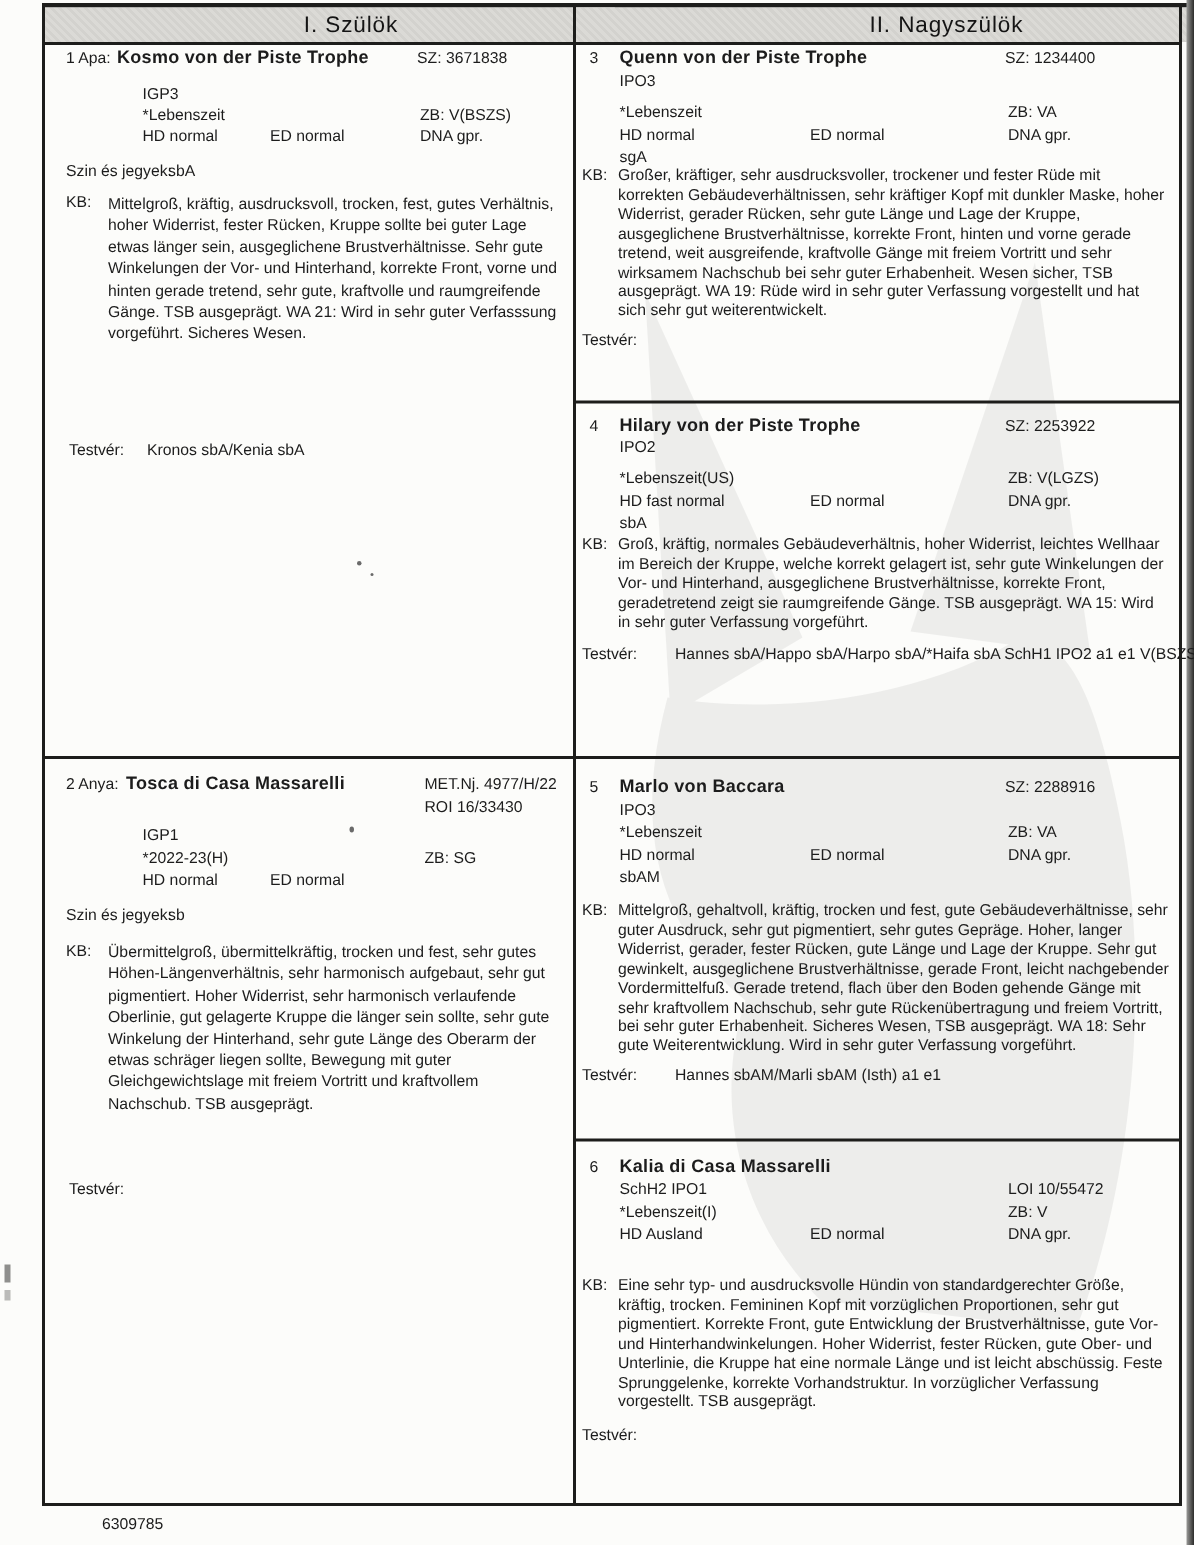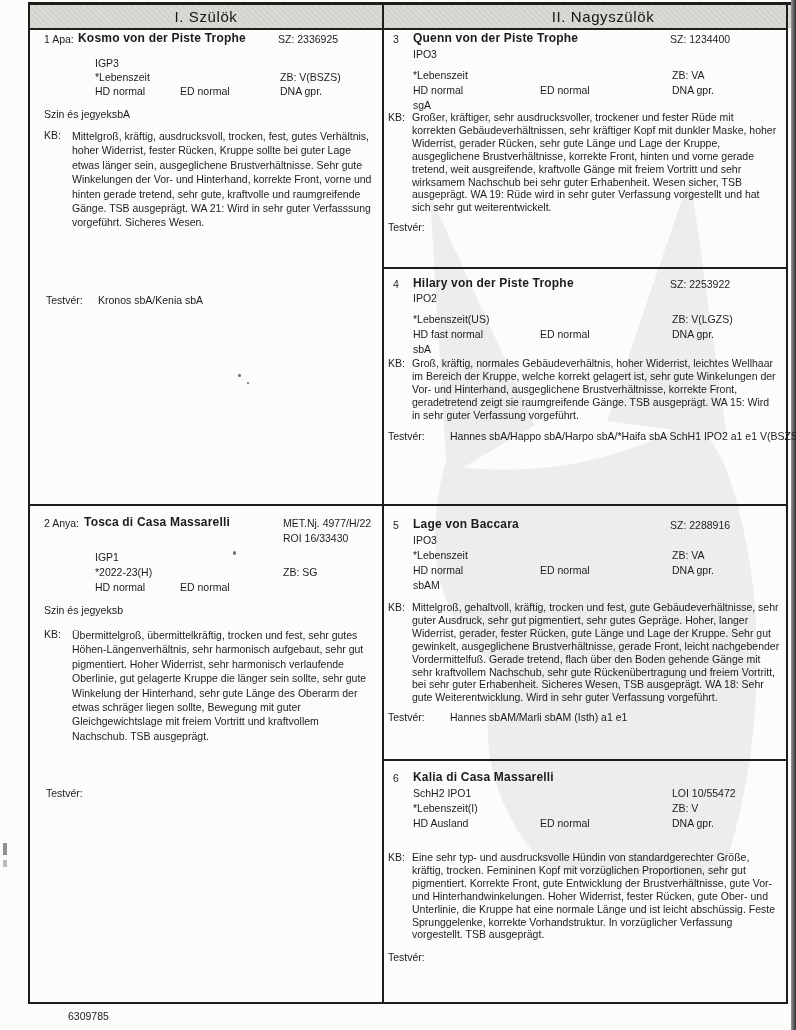--- a/index.html
+++ b/index.html
@@ -5,21 +5,21 @@
   html,body{margin:0;padding:0;background:#e8e8e6;}
   .page{position:relative;width:796px;height:1030px;background:#fcfcfa;overflow:hidden;
         font-family:"Liberation Sans",sans-serif;color:#1c1c1c;}
   .t{position:absolute;font-size:10.5px;white-space:nowrap;color:#1c1c1c;}
   .name{font-weight:bold;font-size:12px;letter-spacing:.2px;}
   .kb{position:absolute;font-size:10.5px;line-height:14.4px;color:#1c1c1c;}
   .kbr{line-height:12.9px;}
   .wrap{white-space:normal;}
   .hdr{position:absolute;top:5px;height:23px;line-height:23px;text-align:center;
        font-size:15px;letter-spacing:.6px;color:#141414;
-       background:repeating-linear-gradient(45deg,#dbdad6 0 2px,#d3d2ce 2px 4px);}
+       background:repeating-linear-gradient(45deg,#dbdad6 0 2px,#d3d2ce 2px 4px);padding-left:28px;}
   .hline,.vline{position:absolute;background:#1d1d1b;}
   .speck{position:absolute;background:#6a6a6a;border-radius:50%;}
   .wm{position:absolute;left:385px;top:165px;opacity:.13;pointer-events:none;}
   .edgeband{position:absolute;right:0;top:0;width:5px;height:1030px;
             background:linear-gradient(to right,#9a9a98,#2c2c2a);}
   .marginmark{position:absolute;left:3px;width:4px;background:#8f8f8d;}
 </style>
 </head>
 <body>
 
@@ -56,21 +56,21 @@
   <div class="marginmark" style="top:860px;height:7px;opacity:.6"></div>
   <div class="speck" style="left:238px;top:374px;width:3px;height:3px"></div>
   <div class="speck" style="left:247px;top:382px;width:2px;height:2px"></div>
   <div class="speck" style="left:233px;top:551px;width:3px;height:4px"></div>
 
   <div class="t" style="left:44px;top:33px">
     <span>1</span>
     <span>Apa:</span>
   </div>
   <div class="t name" style="left:78px;top:31px">Kosmo von der Piste Trophe</div>
-  <div class="t" style="left:278px;top:33px">SZ: 2336925</div>
+  <div class="t" style="left:278px;top:33px">SZ: 3671838</div>
   <div class="t" style="left:95px;top:57px">IGP3</div>
   <div class="t" style="left:95px;top:71px">*Lebenszeit</div>
   <div class="t" style="left:280px;top:71px">ZB: V(BSZS)</div>
   <div class="t" style="left:95px;top:85px">HD normal</div>
   <div class="t" style="left:180px;top:85px">ED normal</div>
   <div class="t" style="left:280px;top:85px">DNA gpr.</div>
   <div class="t" style="left:44px;top:108px">Szin és jegyek:</div>
   <div class="t" style="left:112px;top:108px">sbA</div>
   <div class="t" style="left:44px;top:129px">KB:</div>
   <div class="kb wrap" style="left:72px;top:129px;width:300px">Mittelgroß, kräftig, ausdrucksvoll, trocken, fest, gutes Verhältnis, hoher Widerrist, fester Rücken, Kruppe sollte bei guter Lage etwas länger sein, ausgeglichene Brustverhältnisse. Sehr gute Winkelungen der Vor- und Hinterhand, korrekte Front, vorne und hinten gerade tretend, sehr gute, kraftvolle und raumgreifende Gänge. TSB ausgeprägt. WA 21: Wird in sehr guter Verfasssung vorgeführt. Sicheres Wesen.</div>
@@ -119,21 +119,21 @@
   <div class="t" style="left:413px;top:328px">HD fast normal</div>
   <div class="t" style="left:540px;top:328px">ED normal</div>
   <div class="t" style="left:672px;top:328px">DNA gpr.</div>
   <div class="t" style="left:413px;top:343px">sbA</div>
   <div class="t" style="left:388px;top:357px">KB:</div>
   <div class="kb kbr wrap" style="left:412px;top:357px;width:368px">Groß, kräftig, normales Gebäudeverhältnis, hoher Widerrist, leichtes Wellhaar im Bereich der Kruppe, welche korrekt gelagert ist, sehr gute Winkelungen der Vor- und Hinterhand, ausgeglichene Brustverhältnisse, korrekte Front, geradetretend zeigt sie raumgreifende Gänge. TSB ausgeprägt. WA 15: Wird in sehr guter Verfassung vorgeführt.</div>
   <div class="t" style="left:388px;top:430px">Testvér:</div>
   <div class="t" style="left:450px;top:430px">Hannes sbA/Happo sbA/Harpo sbA/*Haifa sbA SchH1 IPO2 a1 e1 V(BSZS)</div>
 
   <div class="t" style="left:393px;top:519px">5</div>
-  <div class="t name" style="left:413px;top:517px">Lage von Baccara</div>
+  <div class="t name" style="left:413px;top:517px">Marlo von Baccara</div>
   <div class="t" style="left:670px;top:519px">SZ: 2288916</div>
   <div class="t" style="left:413px;top:534px">IPO3</div>
   <div class="t" style="left:413px;top:549px">*Lebenszeit</div>
   <div class="t" style="left:672px;top:549px">ZB: VA</div>
   <div class="t" style="left:413px;top:564px">HD normal</div>
   <div class="t" style="left:540px;top:564px">ED normal</div>
   <div class="t" style="left:672px;top:564px">DNA gpr.</div>
   <div class="t" style="left:413px;top:579px">sbAM</div>
   <div class="t" style="left:388px;top:601px">KB:</div>
   <div class="kb kbr wrap" style="left:412px;top:601px;width:370px">Mittelgroß, gehaltvoll, kräftig, trocken und fest, gute Gebäudeverhältnisse, sehr guter Ausdruck, sehr gut pigmentiert, sehr gutes Gepräge. Hoher, langer Widerrist, gerader, fester Rücken, gute Länge und Lage der Kruppe. Sehr gut gewinkelt, ausgeglichene Brustverhältnisse, gerade Front, leicht nachgebender Vordermittelfuß. Gerade tretend, flach über den Boden gehende Gänge mit sehr kraftvollem Nachschub, sehr gute Rückenübertragung und freiem Vortritt, bei sehr guter Erhabenheit. Sicheres Wesen, TSB ausgeprägt. WA 18: Sehr gute Weiterentwicklung. Wird in sehr guter Verfassung vorgeführt.</div>

